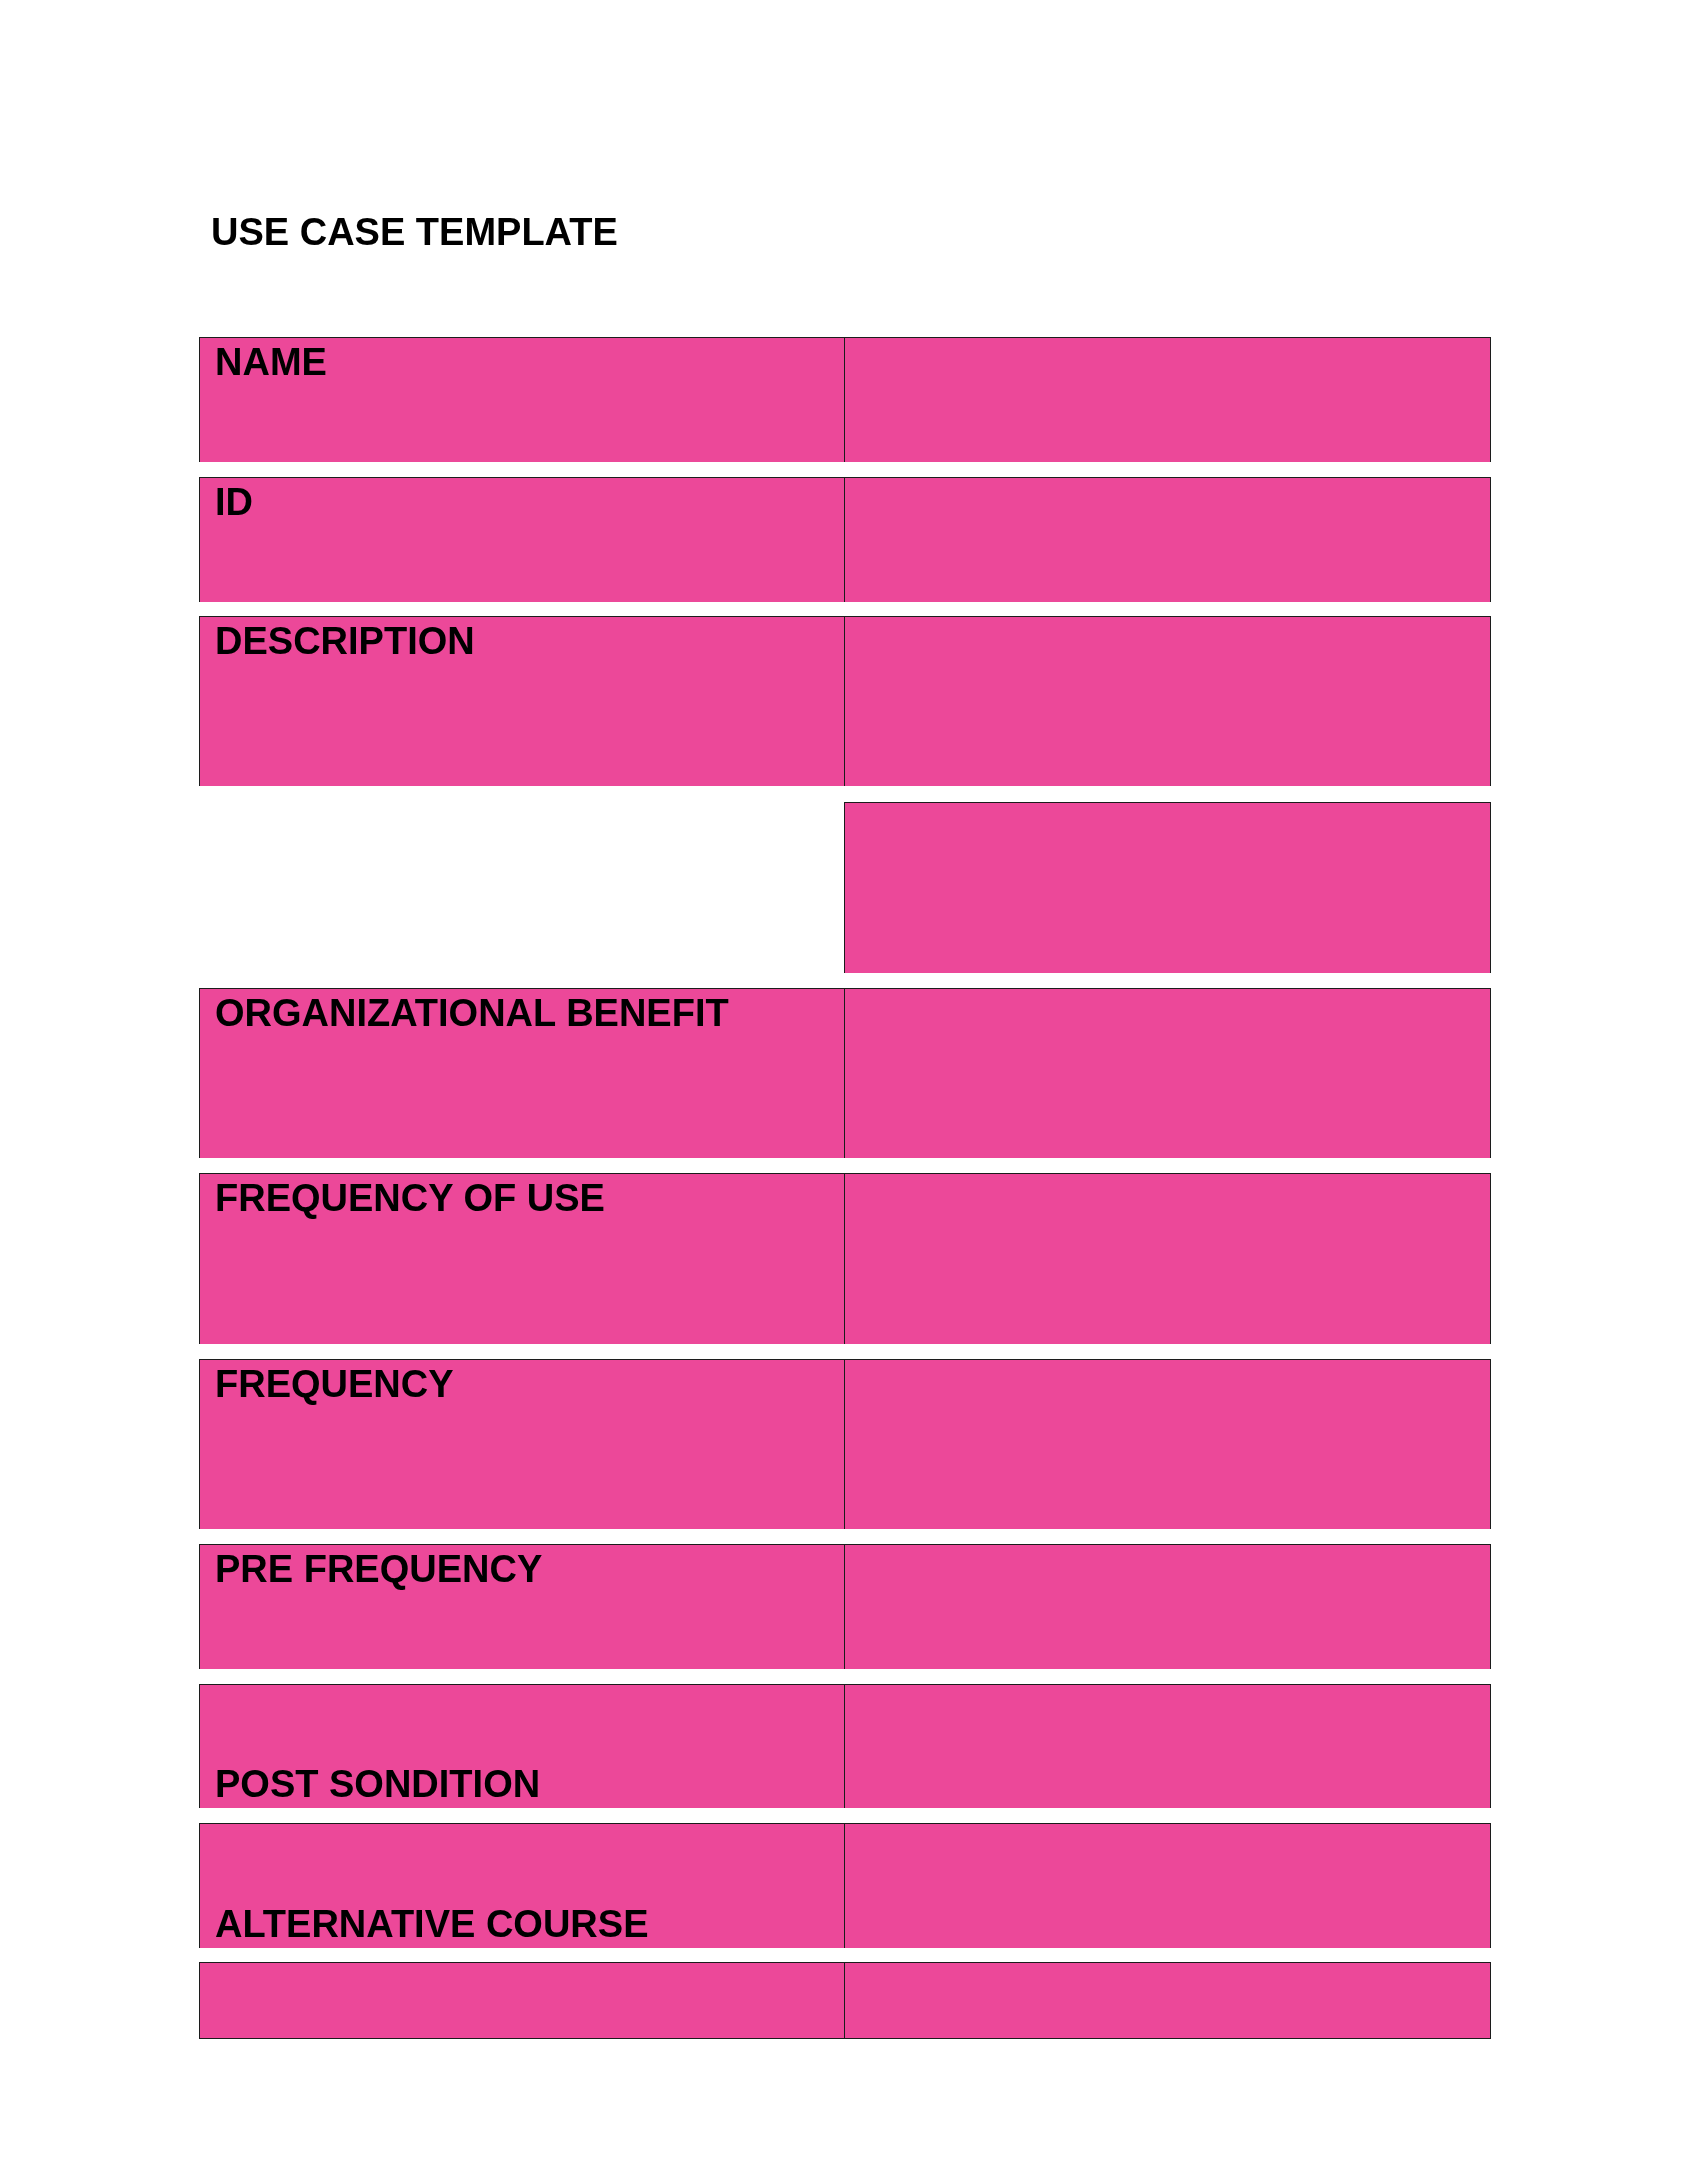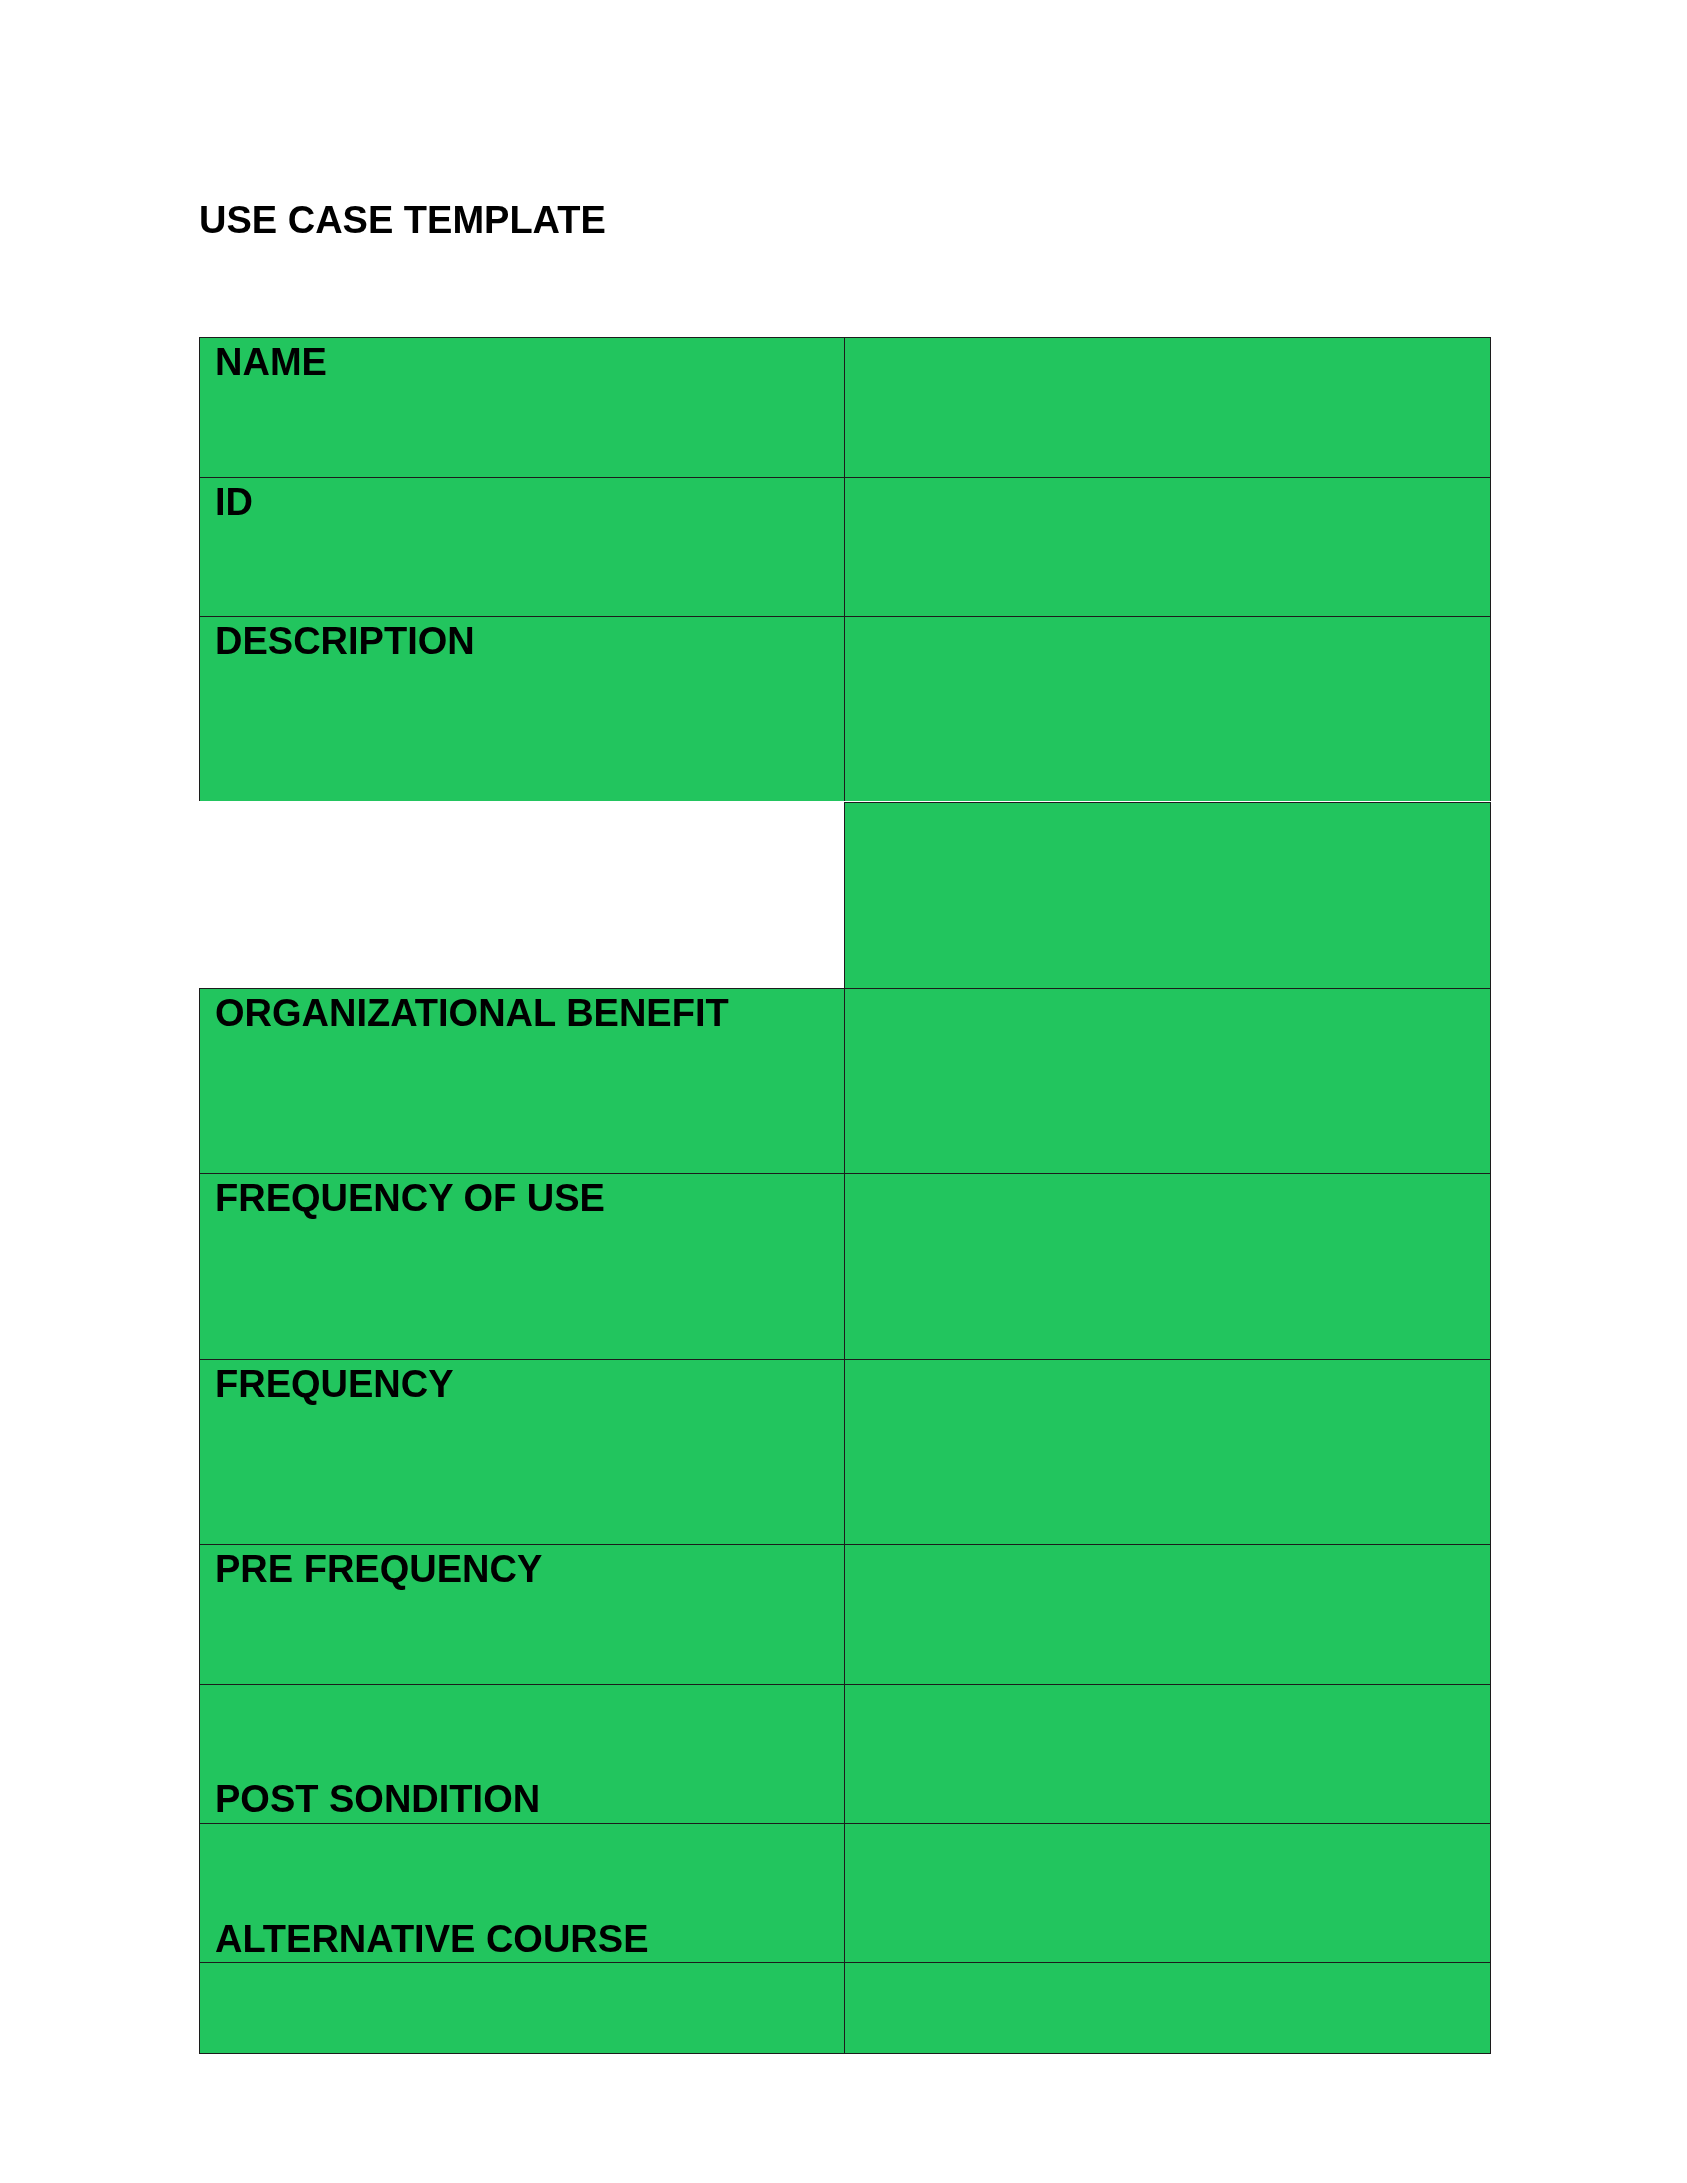--- a/index.html
+++ b/index.html
@@ -1,22 +1,22 @@
 <!DOCTYPE html>
 <html style="font-size:14px"><head>
 <meta charset="utf-8">
 <style>
   html, body { margin: 0; padding: 0; background: #ffffff; }
   body { width: 1687px; height: 2184px; position: relative; overflow: hidden;
          font-family: "Liberation Sans", sans-serif; color: #000; }
   .title { position: absolute; left: 199px; top: 201px; font-size: 38px; font-weight: bold;
-           line-height: 1; margin: 0; white-space: nowrap; }
+           line-height: 1; margin: 12px; white-space: nowrap; }
   .table { position: absolute; left: 199px; top: 337px; width: 1292px; }
   .row { position: absolute; left: 0; width: 1292px; box-sizing: border-box; }
-  .cell { position: absolute; top: 0; bottom: 0; box-sizing: border-box; background: #22c55e;
+  .cell { position: absolute; top: 0; bottom: 15px; box-sizing: border-box; background: #ec4899;
           border-top: 1.7px solid #1c1c1c; border-left: 1.7px solid #1c1c1c; }
   .cell.label { left: 0; width: 645px; padding: 5.2px 0 0 15px; }
   .cell.value { left: 645px; width: 647px; border-right: 1.7px solid #1c1c1c; }
   .row.last .cell { border-bottom: 1.7px solid #1c1c1c; }
   .lbl { font-size: 38px; font-weight: bold; line-height: 1; white-space: nowrap; display: block; }
   .cell.label.bottom { display: flex; align-items: flex-end; padding: 0 0 5.2px 15px; text-align: right; }
 </style>
 </head>
 <body>
 

